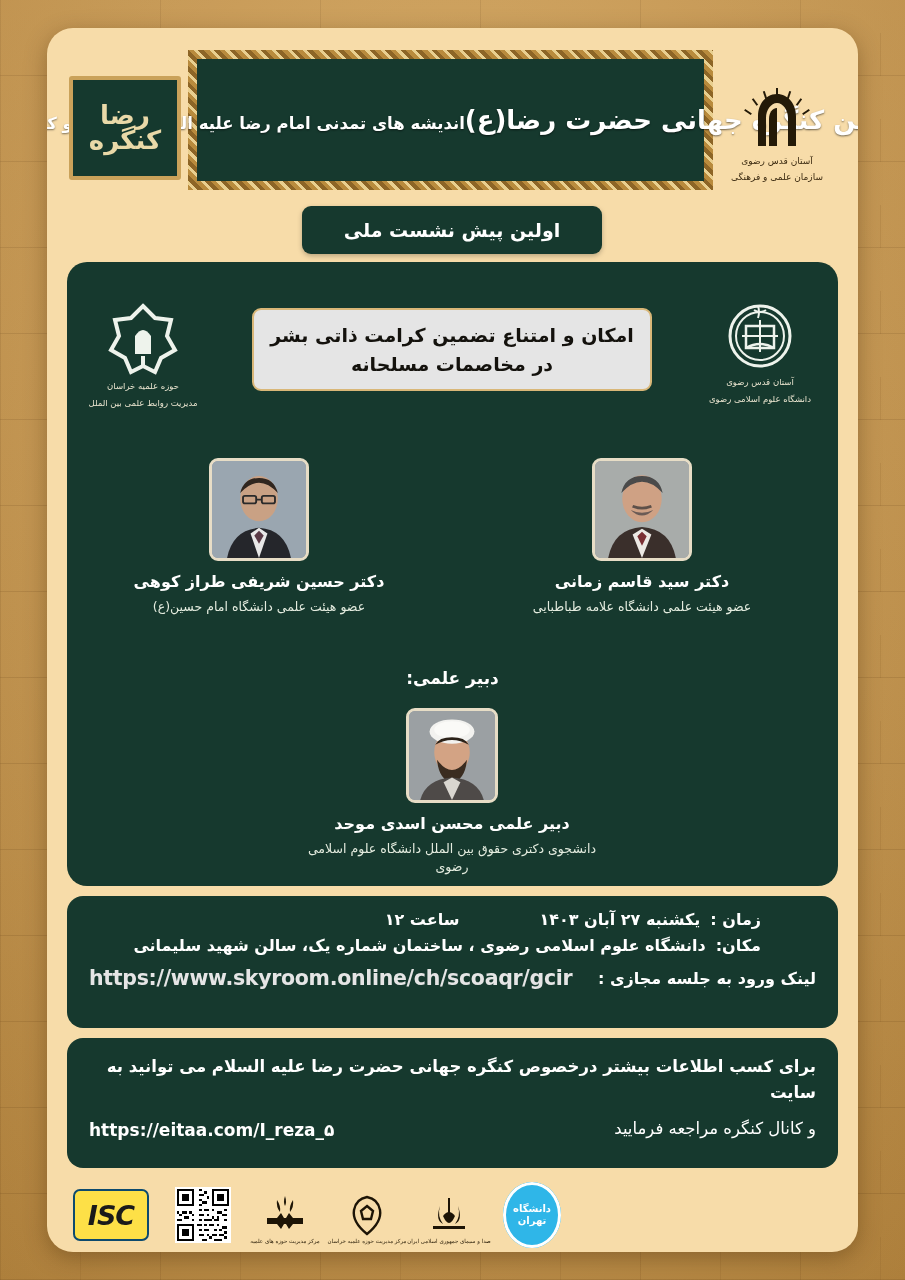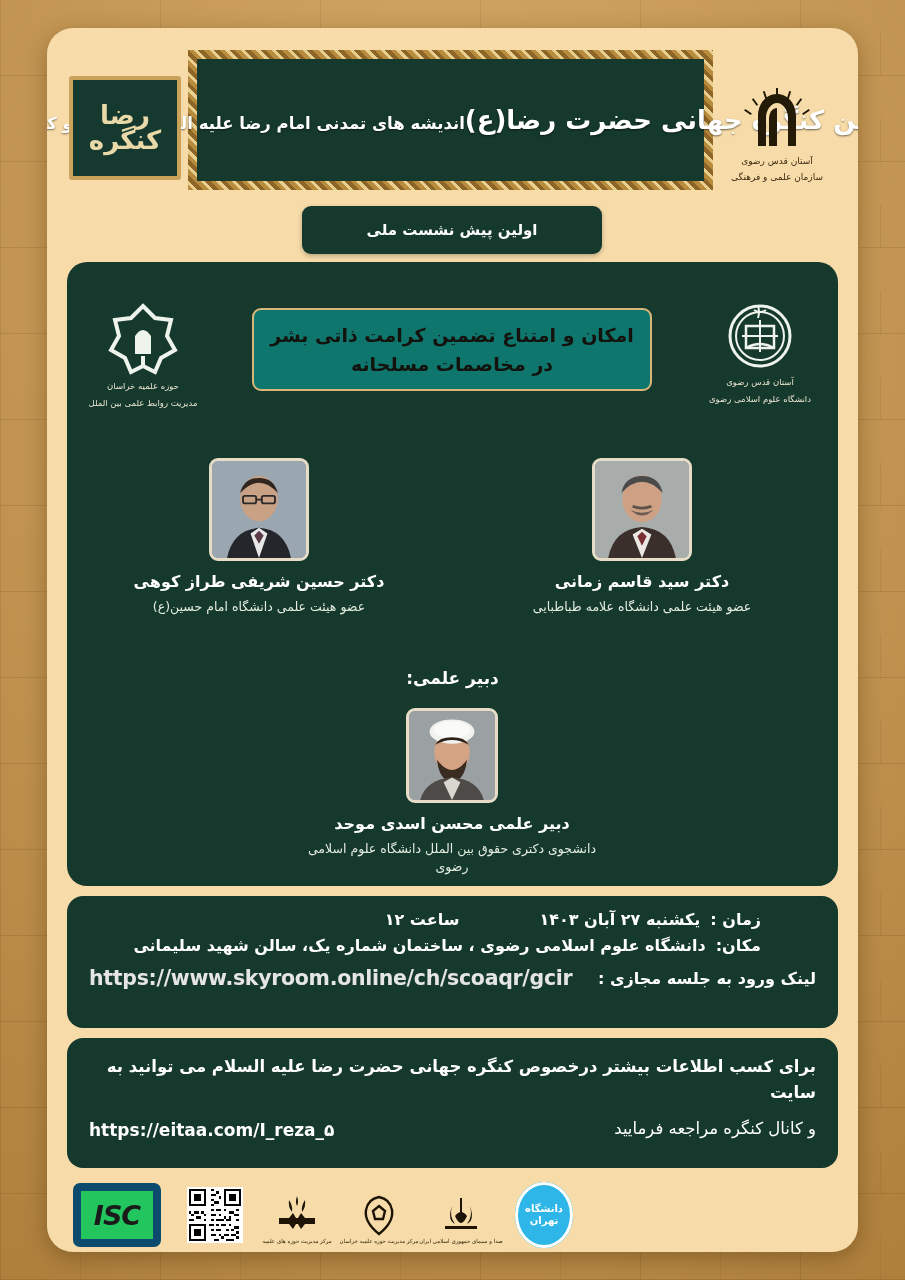--- a/index.html
+++ b/index.html
@@ -64,31 +64,31 @@
     position:relative;overflow:hidden;
   }
   .emblem-box .calig{color:#e9d9a8;font-size:26px;font-weight:bold;line-height:.95;text-align:center;}
   .arch-logo{width:74px;height:64px;position:relative;}
   .arch-logo svg{width:100%;height:100%;}
   
   #prelude-banner{
     position:absolute;left:255px;top:178px;width:300px;height:48px;
     background:#16392e;border-radius:9px;
     display:flex;align-items:center;justify-content:center;
-    color:#fff;font-size:15px;font-weight:bold;
+    color:#fff;font-size:19px;font-weight:bold;
     box-shadow:0 2px 5px rgba(0,0,0,.25);
   }
   
   #main-card{
     position:absolute;left:20px;top:234px;width:771px;height:624px;
     background:#16392e;border-radius:20px;
   }
   #topic-box{
     position:absolute;left:185px;top:46px;width:400px;
-    background:#0f766e;border:2px solid #d9b778;border-radius:9px;
+    background:#e5e5e5;border:2px solid #d9b778;border-radius:9px;
     padding:11px 8px;box-sizing:border-box;text-align:center;
     color:#14120d;font-weight:bold;font-size:19px;line-height:1.5;
   }
   #presenters-label,#secretary-label{
     position:absolute;width:100%;text-align:center;
     color:#fff;font-size:17px;font-weight:bold;
   }
   #presenters-label{top:154px;}
   #secretary-label{top:406px;}
   .person{position:absolute;text-align:center;width:300px;}
@@ -136,22 +136,22 @@
   #more-row2{display:flex;align-items:flex-start;justify-content:space-between;margin-top:10px;}
   #more-line2{font-size:16.5px;font-weight:normal;white-space:nowrap;padding-top:2px;}
   .url-sm{direction:ltr;font-weight:bold;font-size:17px;color:#fff;line-height:1.55;text-align:left;}
   
   #sponsors{
     position:absolute;left:0;top:1150px;width:100%;height:74px;
     display:flex;align-items:center;gap:26px;padding:0 26px;box-sizing:border-box;
     direction:ltr;
   }
   #isc-logo{
-    width:72px;height:48px;border:8px solid #0c4a6e;border-radius:7px;
-    background:#22c55e;display:flex;align-items:center;justify-content:center;
+    width:72px;height:48px;border:2px solid #0c4a6e;border-radius:7px;
+    background:#fde047;display:flex;align-items:center;justify-content:center;
     color:#1a1a1a;font-weight:bold;font-size:27px;letter-spacing:-1px;font-style:italic;
   }
   #qr{width:56px;height:56px;background:#fff;padding:2px;box-sizing:border-box;}
   #qr svg{width:100%;height:100%;display:block;}
   .spon{width:56px;height:60px;display:flex;flex-direction:column;align-items:center;justify-content:flex-end;}
   .spon svg{width:44px;height:42px;}
   .spon .sc{font-size:5.5px;color:#2a1e08;margin-top:2px;text-align:center;line-height:1.3;white-space:nowrap;}
   #uni-seal{
     width:58px;height:66px;border-radius:50%;
     background:#2fb6e8;display:flex;align-items:center;justify-content:center;

